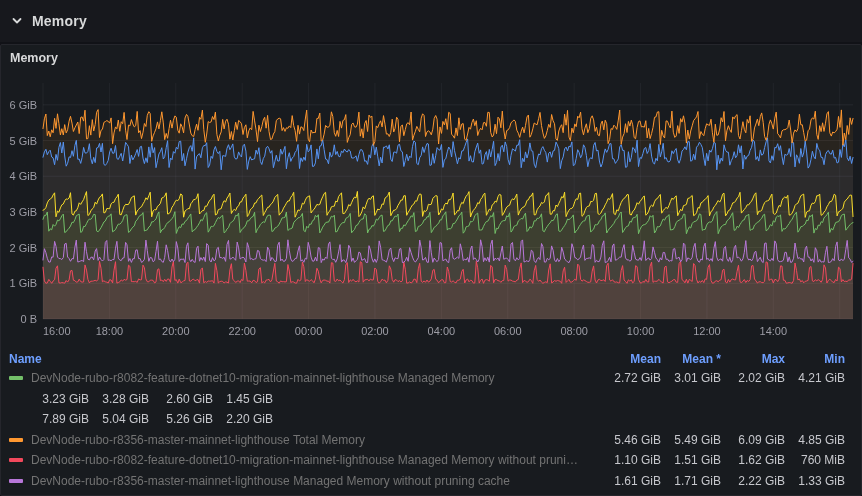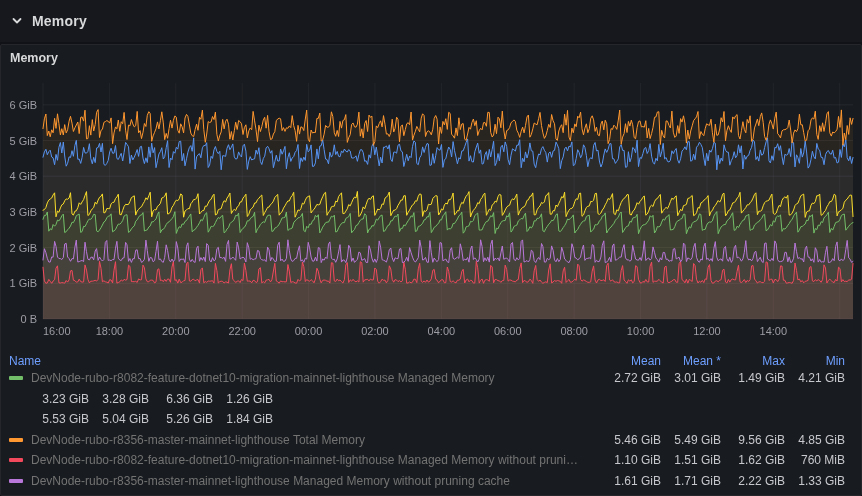--- a/index.html
+++ b/index.html
@@ -37,21 +37,21 @@
   .panel-title { color: #d8d9da; font-size: 12.5px; font-weight: bold; }
   .chart-area { position: relative; width: 860px; height: 276px; }
   .chart-area svg { display: block; }
   
   .legend { padding: 2px 0 0 8px; }
   .legend-row, .legend-head {
     display: flex; align-items: center;
     height: 20.5px;
     font-size: 12px;
   }
-  .legend-head { color: #6e9fff; font-weight: 400; height: 19px; align-items: flex-end; }
+  .legend-head { color: #6e9fff; font-weight: 700; height: 19px; }
   .cell-name { flex: 1 1 auto; min-width: 0; display: flex; align-items: center; gap: 8px;
     white-space: nowrap; overflow: hidden; }
   .name-text { overflow: hidden; text-overflow: ellipsis; white-space: nowrap; color: #737373; cursor: pointer; }
   .legend-head .name-text { color: #6e9fff; }
   .swatch { width: 14px; height: 4px; border-radius: 1px; flex: 0 0 auto; }
   .cell-val { flex: 0 0 auto; text-align: right; color: #c7c8cd; }
   .cell-mean { width: 80px; }
   .cell-last { width: 60px; }
   .cell-max  { width: 64px; }
   .cell-min  { width: 60px; margin-right: 16px; }
@@ -141,43 +141,43 @@
       <div class="cell-val cell-min">Min</div>
     </div>
     <div id="legend-rows">
         <div class="legend-row">
           <div class="cell-name">
             <span class="swatch" style="background: rgb(115, 191, 105);"></span>
             <span class="name-text">DevNode-rubo-r8082-feature-dotnet10-migration-mainnet-lighthouse Managed Memory</span>
           </div>
           <div class="cell-val cell-mean">2.72 GiB</div>
           <div class="cell-val cell-last">3.01 GiB</div>
-          <div class="cell-val cell-max">1.49 GiB</div>
+          <div class="cell-val cell-max">2.02 GiB</div>
           <div class="cell-val cell-min">4.21 GiB</div>
         </div>
         <div class="legend-row">
           <div class="cell-val cell-mean">3.23 GiB</div>
           <div class="cell-val cell-last">3.28 GiB</div>
-          <div class="cell-val cell-max">6.36 GiB</div>
-          <div class="cell-val cell-min">1.26 GiB</div>
-        </div>
-        <div class="legend-row">
-          <div class="cell-val cell-mean">5.53 GiB</div>
+          <div class="cell-val cell-max">2.60 GiB</div>
+          <div class="cell-val cell-min">1.45 GiB</div>
+        </div>
+        <div class="legend-row">
+          <div class="cell-val cell-mean">7.89 GiB</div>
           <div class="cell-val cell-last">5.04 GiB</div>
           <div class="cell-val cell-max">5.26 GiB</div>
-          <div class="cell-val cell-min">1.84 GiB</div>
+          <div class="cell-val cell-min">2.20 GiB</div>
         </div>
         <div class="legend-row">
           <div class="cell-name">
             <span class="swatch" style="background: rgb(255, 152, 48);"></span>
             <span class="name-text">DevNode-rubo-r8356-master-mainnet-lighthouse Total Memory</span>
           </div>
           <div class="cell-val cell-mean">5.46 GiB</div>
           <div class="cell-val cell-last">5.49 GiB</div>
-          <div class="cell-val cell-max">9.56 GiB</div>
+          <div class="cell-val cell-max">6.09 GiB</div>
           <div class="cell-val cell-min">4.85 GiB</div>
         </div>
         <div class="legend-row">
           <div class="cell-name">
             <span class="swatch" style="background: rgb(242, 73, 92);"></span>
             <span class="name-text">DevNode-rubo-r8082-feature-dotnet10-migration-mainnet-lighthouse Managed Memory without pruning cache</span>
           </div>
           <div class="cell-val cell-mean">1.10 GiB</div>
           <div class="cell-val cell-last">1.51 GiB</div>
           <div class="cell-val cell-max">1.62 GiB</div>

